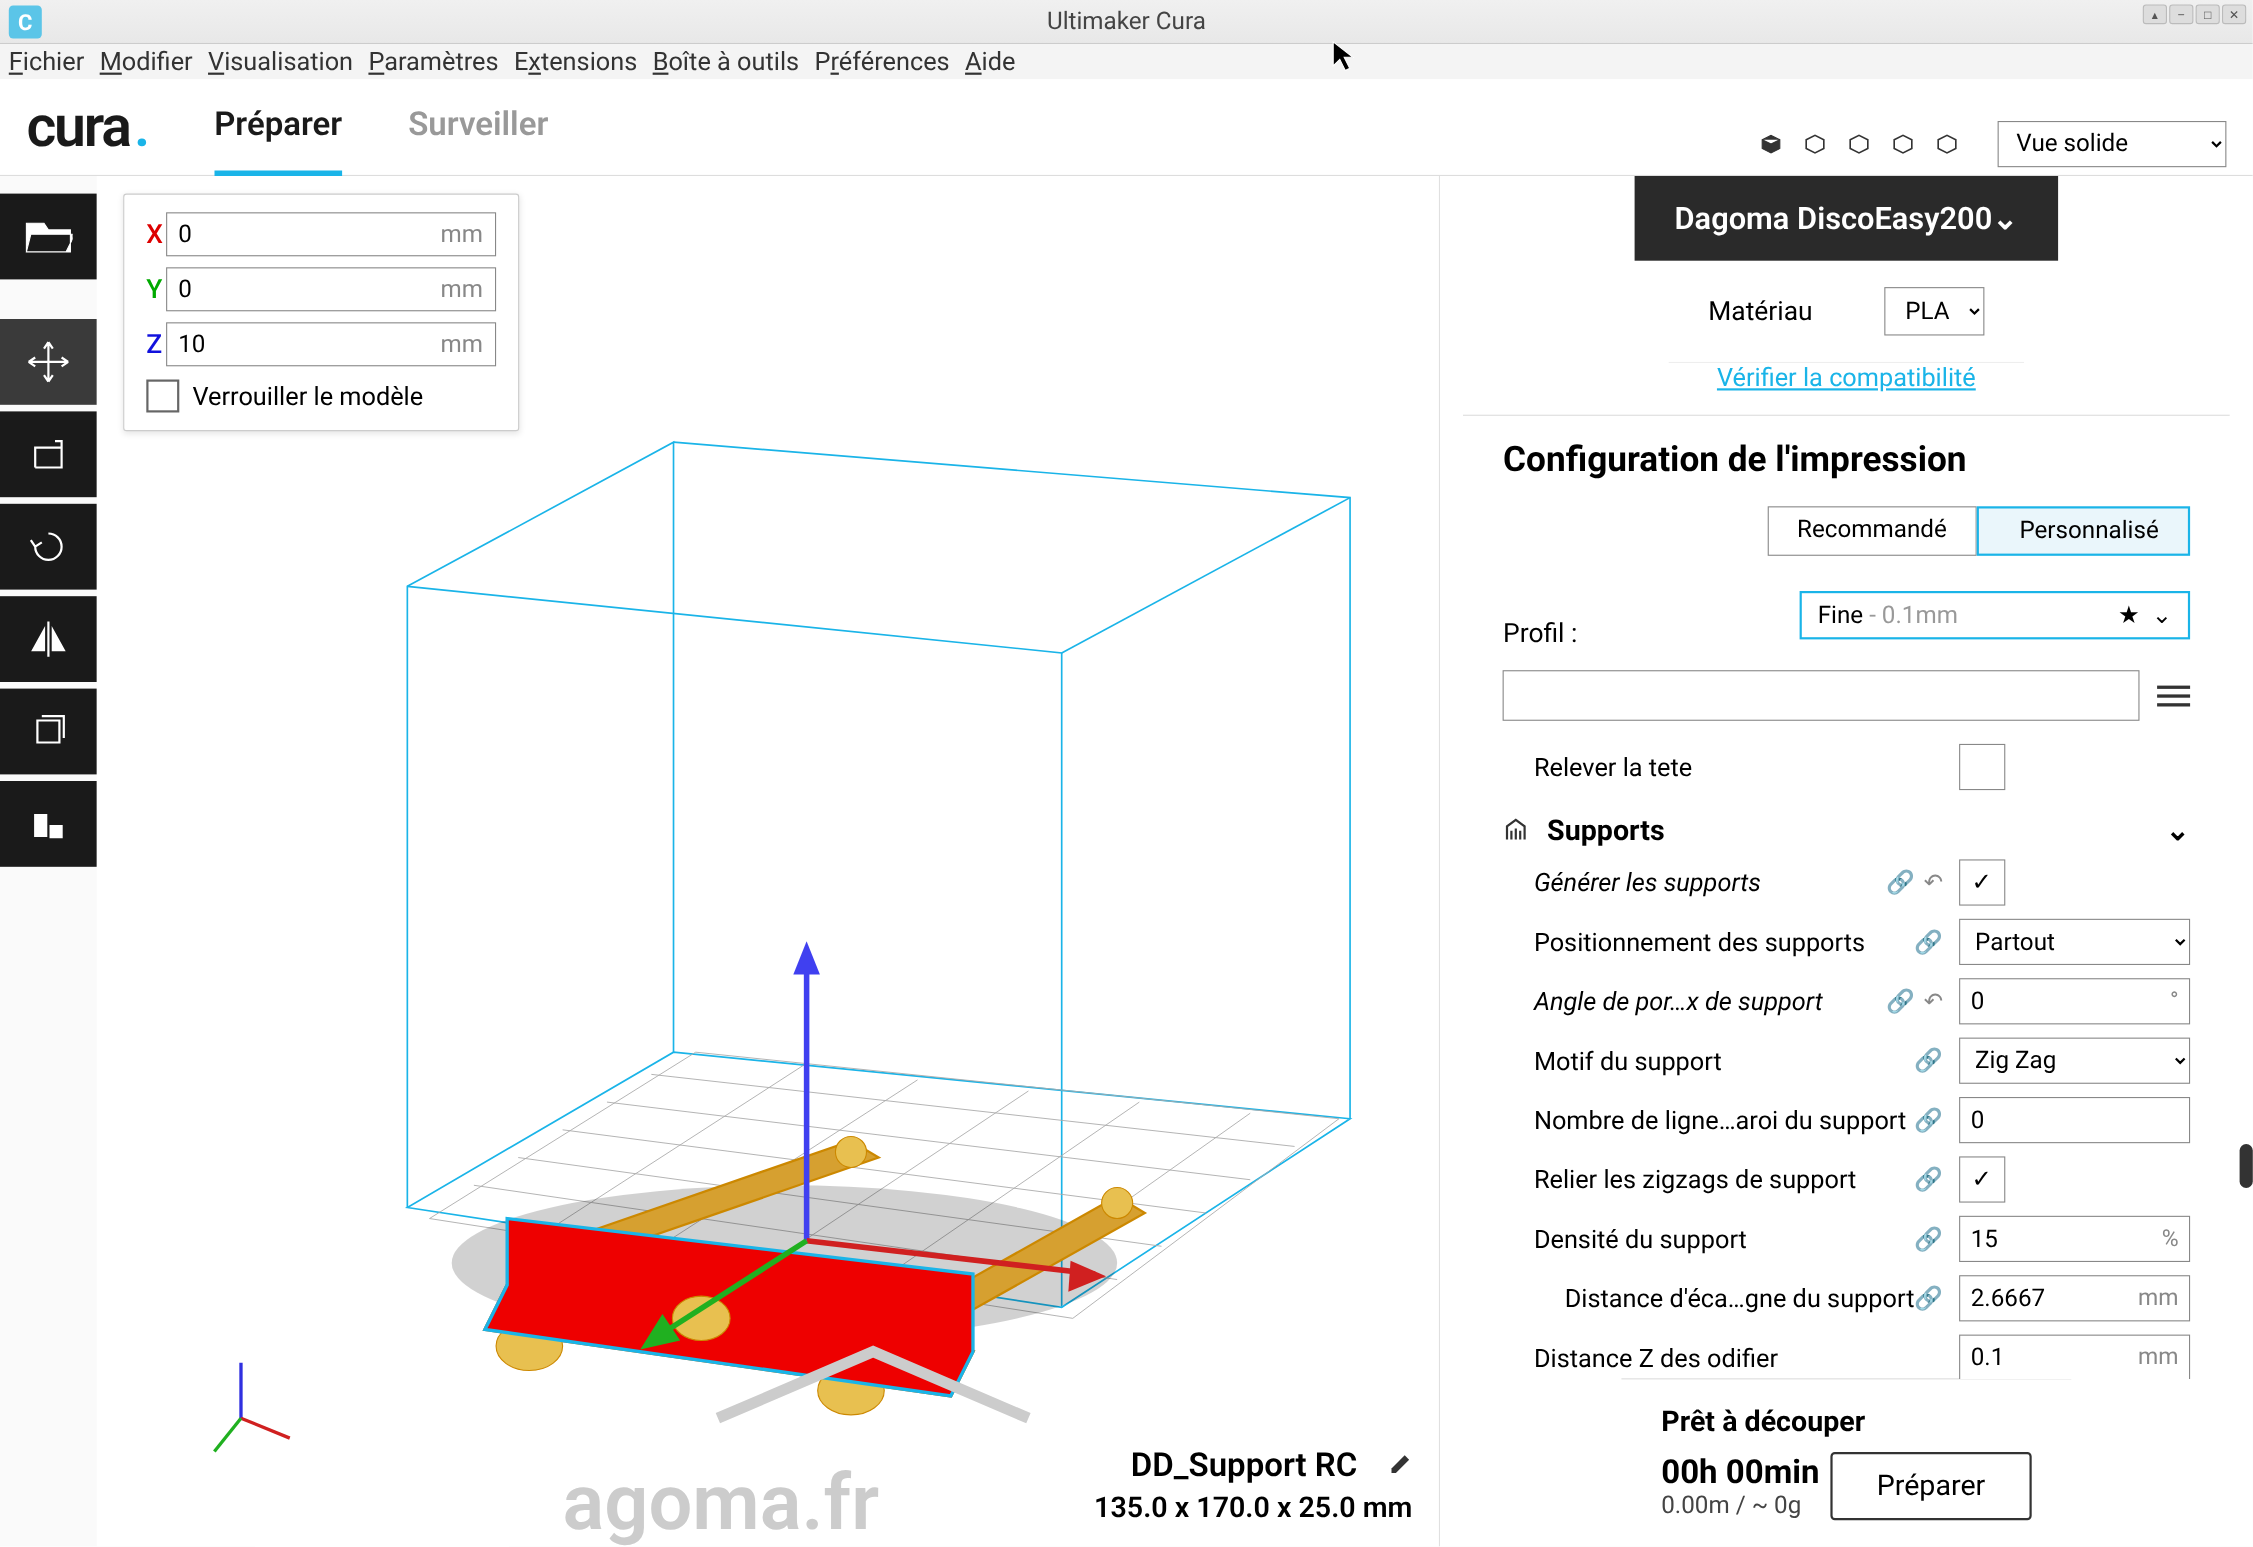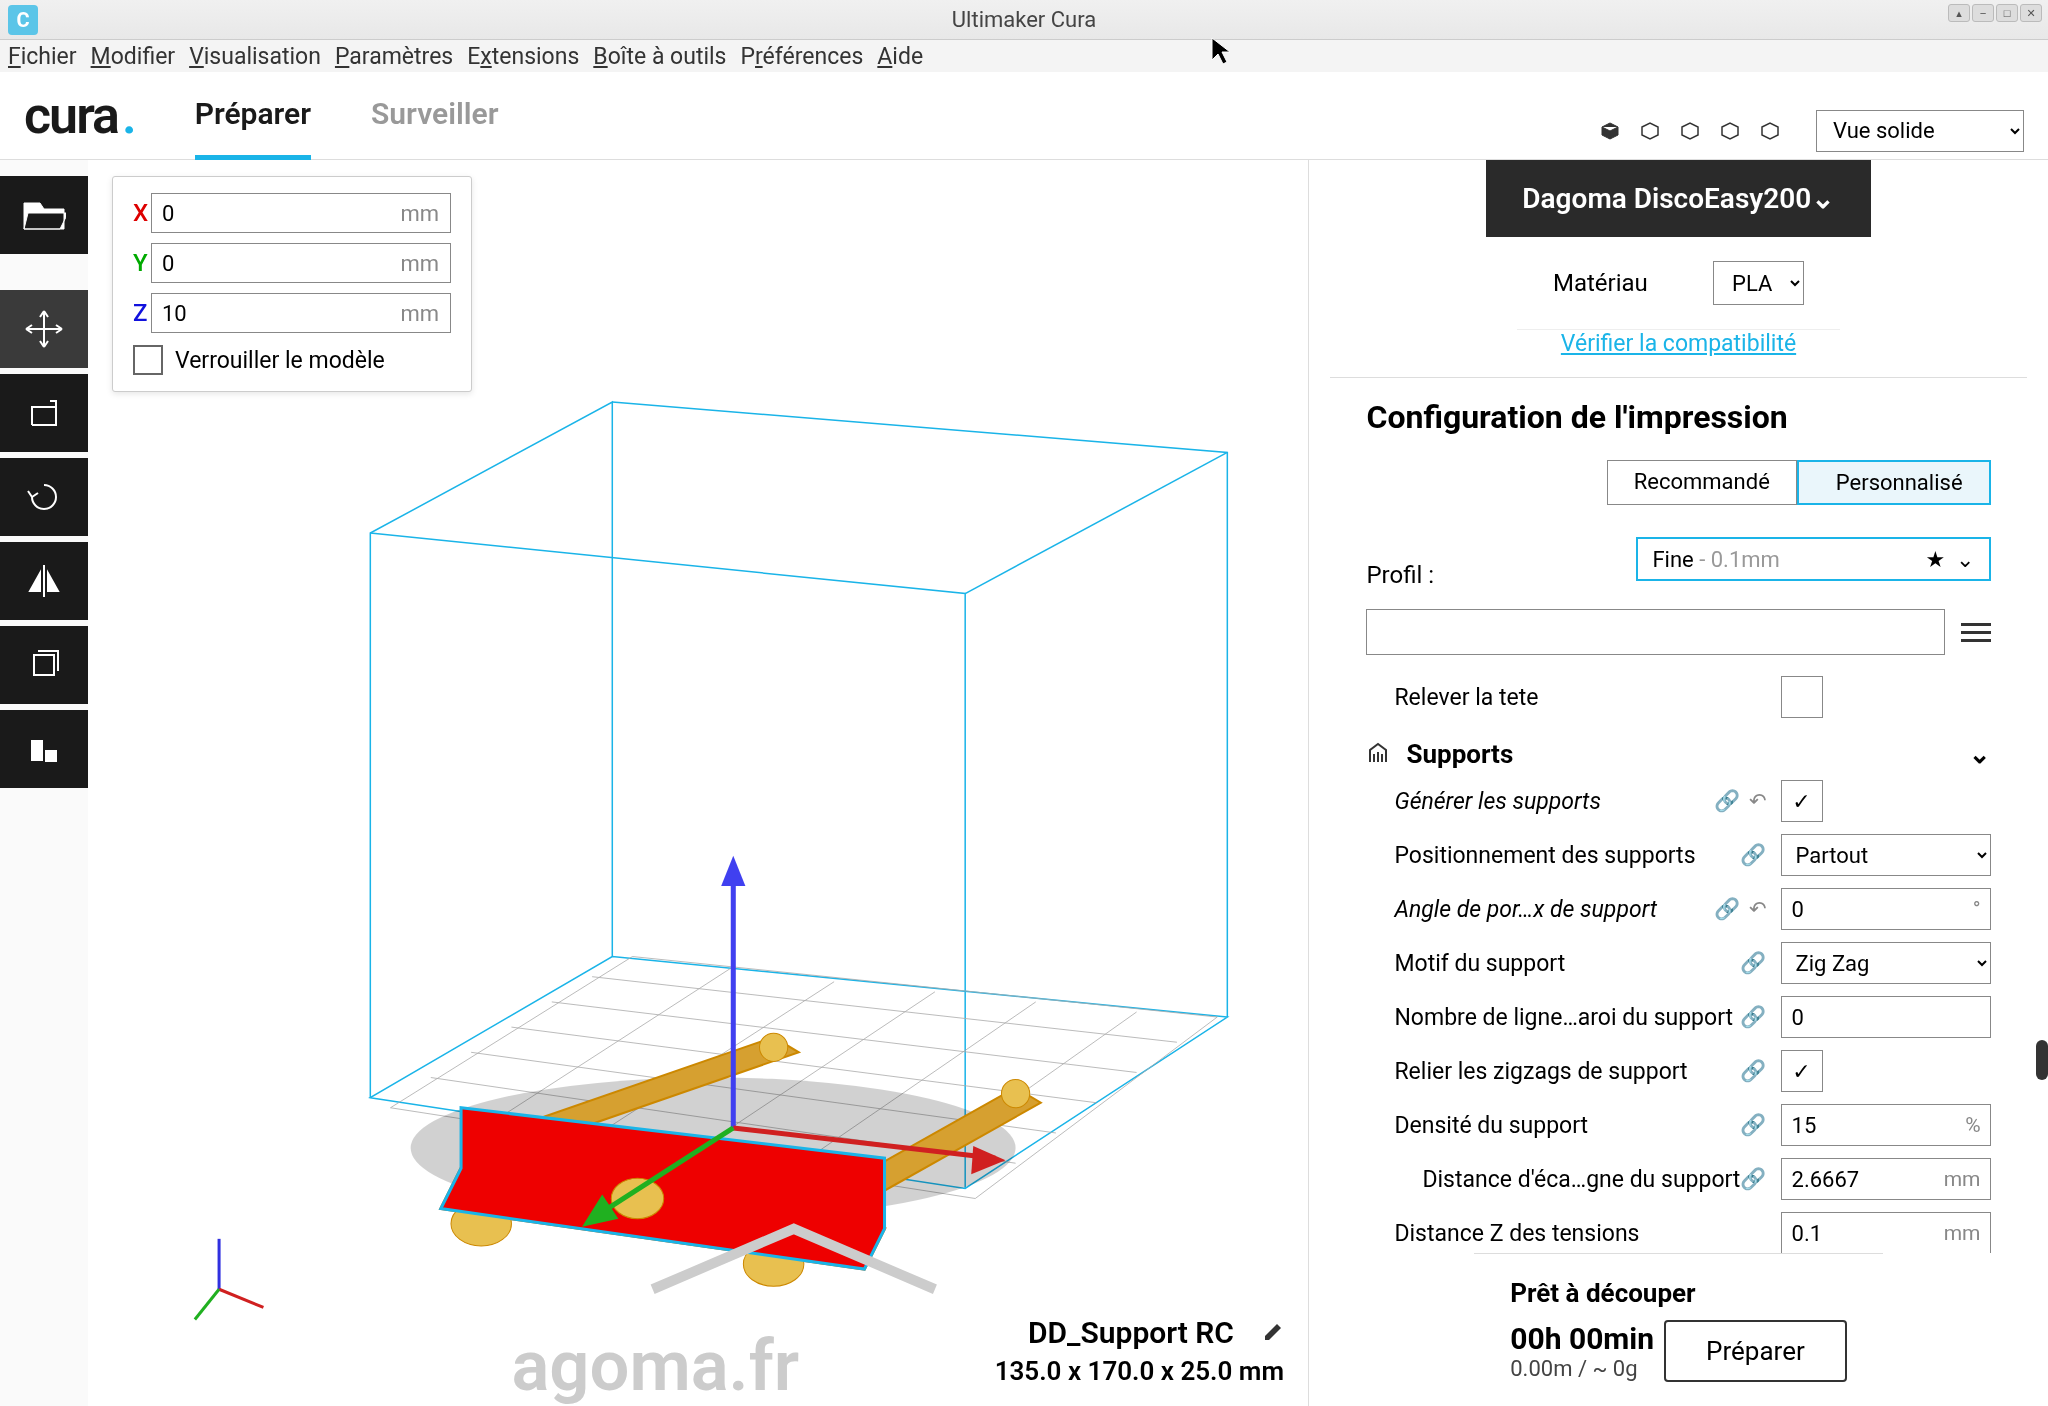--- a/index.html
+++ b/index.html
@@ -402,21 +402,21 @@
         <div class="setting-input-wrap"><input class="setting-input" value="15" style=""><span class="setting-unit">%</span></div>
       </div>
       <div class="setting-row">
         <div class="setting-label indent">Distance d'éca…gne du support</div>
         <div class="setting-icons">
             <span>🔗</span>
           </div>
         <div class="setting-input-wrap"><input class="setting-input" value="2.6667" style=""><span class="setting-unit">mm</span></div>
       </div>
       <div class="setting-row">
-        <div class="setting-label">Distance Z des tensions</div>
+        <div class="setting-label">Distance Z des odifier</div>
         <div class="setting-input-wrap"><input class="setting-input" value="0.1" style=""><span class="setting-unit">mm</span></div>
       </div>
     </div>
 
     <div class="bottom-bar">
       <div class="ready-label">Prêt à découper</div>
       <div class="bottom-row">
         <div>
           <div class="time-est">00h 00min</div>
           <div class="usage">0.00m / ~ 0g</div>

